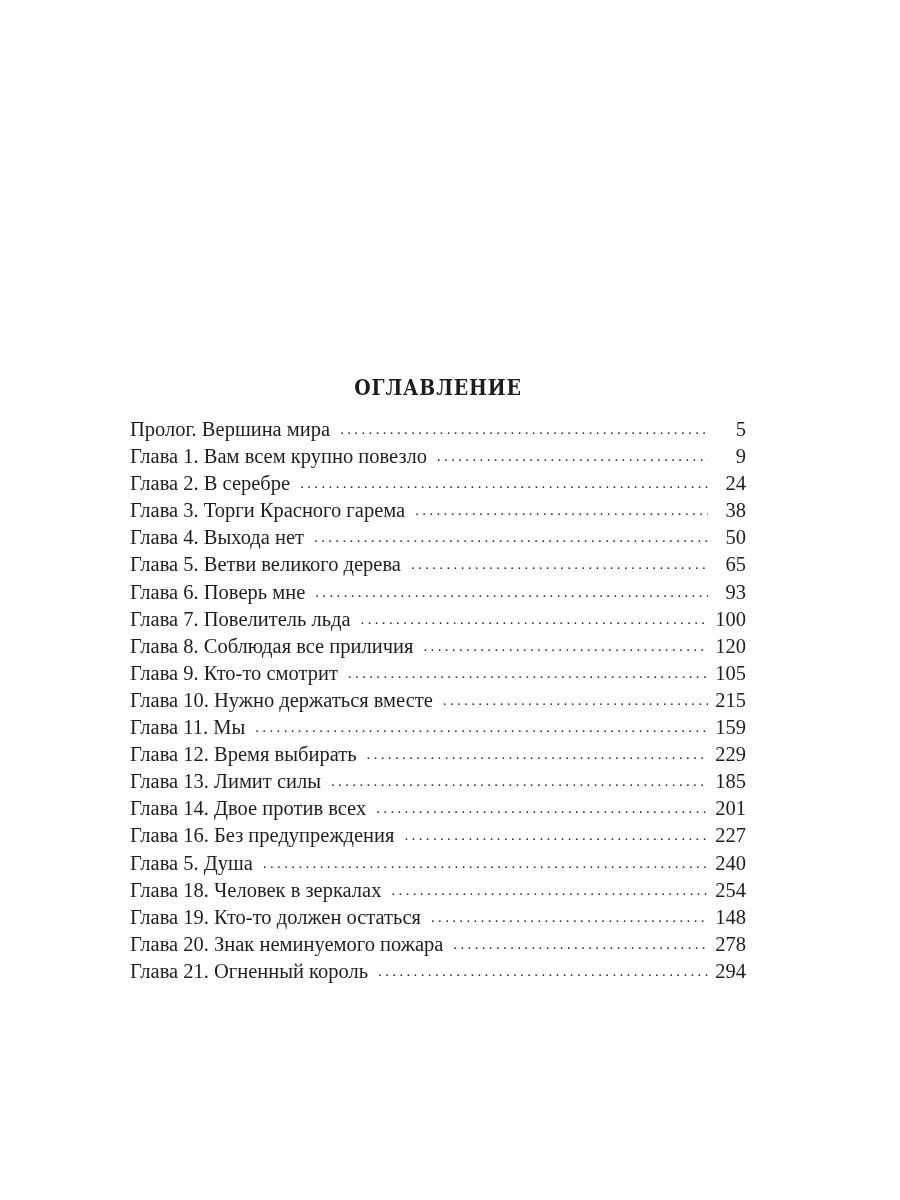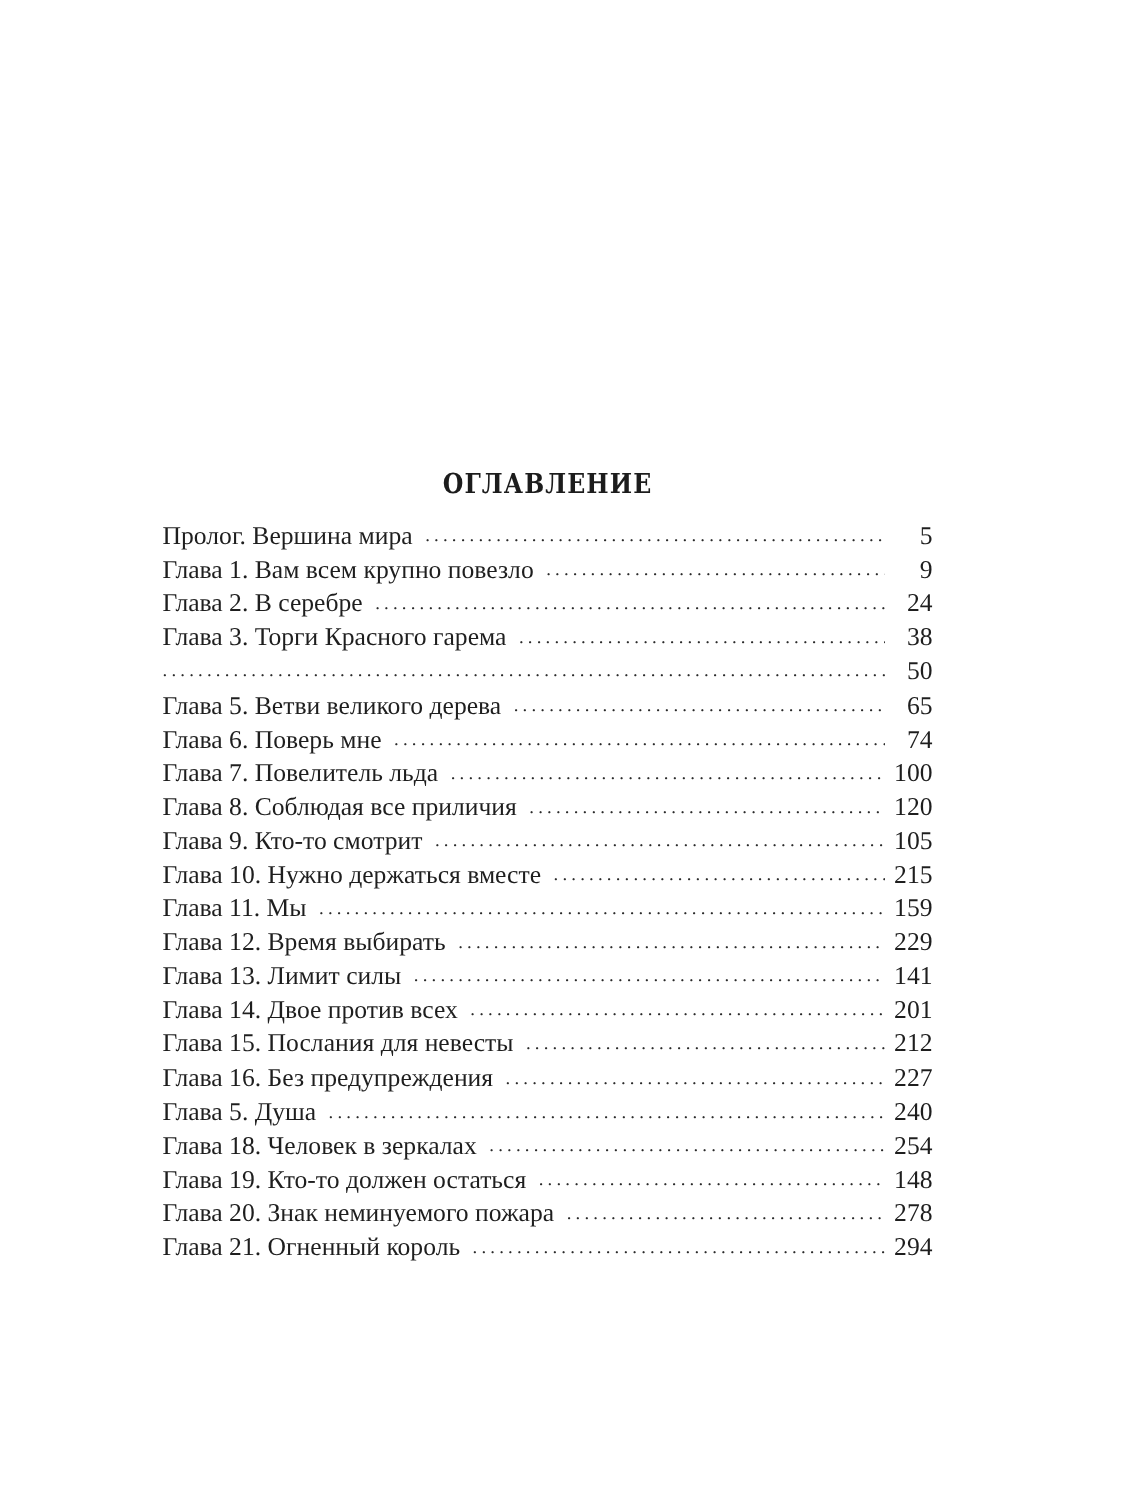--- a/index.html
+++ b/index.html
@@ -32,21 +32,21 @@
       transform-origin: center;
       color: #1c1c1c;
     }
     .toc-list {
       list-style: none;
       margin: 0;
       padding: 0;
     }
     .toc-row {
       display: flex;
-      align-items: center;
+      align-items: flex-start;
       height: 27.1px;
       line-height: 27px;
       font-family: "Liberation Serif", serif;
       font-size: 20.5px;
       color: #1e1e1e;
       white-space: nowrap;
       overflow: hidden;
     }
     .toc-label {
       flex: 0 0 auto;
@@ -91,32 +91,33 @@
         <span class="toc-label">Глава 2. В серебре</span>
         <span class="toc-dots"></span>
         <span class="toc-page">24</span>
       </li>
     <li class="toc-row">
         <span class="toc-label">Глава 3. Торги Красного гарема</span>
         <span class="toc-dots"></span>
         <span class="toc-page">38</span>
       </li>
     <li class="toc-row">
+        <span class="toc-label">Глава 4. Выхода нет</span>
         <span class="toc-dots"></span>
         <span class="toc-page">50</span>
       </li>
     <li class="toc-row">
         <span class="toc-label">Глава 5. Ветви великого дерева</span>
         <span class="toc-dots"></span>
         <span class="toc-page">65</span>
       </li>
     <li class="toc-row">
         <span class="toc-label">Глава 6. Поверь мне</span>
         <span class="toc-dots"></span>
-        <span class="toc-page">74</span>
+        <span class="toc-page">93</span>
       </li>
     <li class="toc-row">
         <span class="toc-label">Глава 7. Повелитель льда</span>
         <span class="toc-dots"></span>
         <span class="toc-page">100</span>
       </li>
     <li class="toc-row">
         <span class="toc-label">Глава 8. Соблюдая все приличия</span>
         <span class="toc-dots"></span>
         <span class="toc-page">120</span>
@@ -137,31 +138,26 @@
         <span class="toc-page">159</span>
       </li>
     <li class="toc-row">
         <span class="toc-label">Глава 12. Время выбирать</span>
         <span class="toc-dots"></span>
         <span class="toc-page">229</span>
       </li>
     <li class="toc-row">
         <span class="toc-label">Глава 13. Лимит силы</span>
         <span class="toc-dots"></span>
-        <span class="toc-page">141</span>
+        <span class="toc-page">185</span>
       </li>
     <li class="toc-row">
         <span class="toc-label">Глава 14. Двое против всех</span>
         <span class="toc-dots"></span>
         <span class="toc-page">201</span>
-      </li>
-    <li class="toc-row">
-        <span class="toc-label">Глава 15. Послания для невесты</span>
-        <span class="toc-dots"></span>
-        <span class="toc-page">212</span>
       </li>
     <li class="toc-row">
         <span class="toc-label">Глава 16. Без предупреждения</span>
         <span class="toc-dots"></span>
         <span class="toc-page">227</span>
       </li>
     <li class="toc-row">
         <span class="toc-label">Глава 5. Душа</span>
         <span class="toc-dots"></span>
         <span class="toc-page">240</span>

